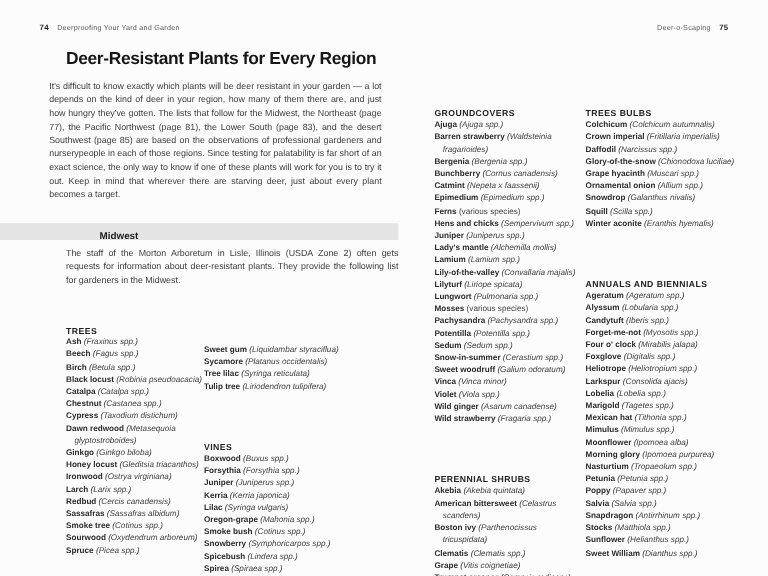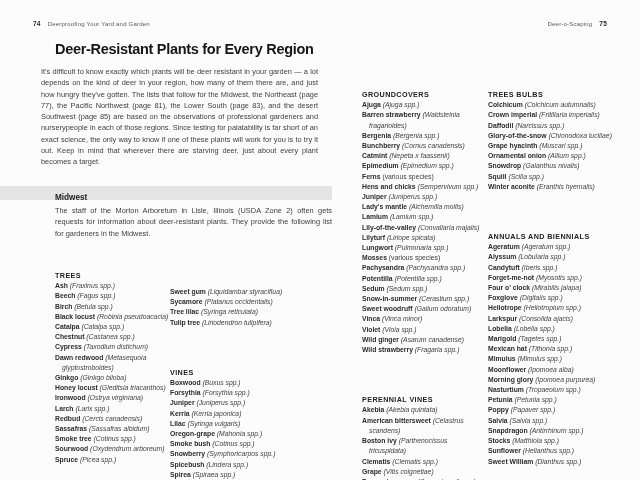--- a/index.html
+++ b/index.html
@@ -24,21 +24,21 @@
   }
   .intro {
     position:absolute; left:41px; top:66px; width:277px; margin:0;
     font-size:7.4px; line-height:11.25px; text-align:justify; color:#3d3d3d;
   }
   .section-bar {
     position:absolute; left:0; top:186px; width:332px; height:14px;
     background:var(--bar-color, #e4e4e4);
   }
   .section-heading {
-    display:inline-block; margin-left:55px;
+    display:inline-block; margin-left:83px;
     font-size:8.2px; font-weight:bold; line-height:14px; color:#1c1c1c;
   }
   .section-intro {
     position:absolute; left:55px; top:205px; width:277px; margin:0;
     font-size:7.4px; line-height:11.25px; text-align:justify; color:#3d3d3d;
   }
 
   .col { position:absolute; }
   .col-a { left:55px;  top:231px; width:126px; }
   .col-b { left:170px; top:247px; width:113px; }
@@ -157,21 +157,21 @@
           <div class="plant-item"><span class="plant-name">Sedum</span><span class="plant-latin"> (Sedum spp.)</span></div>
           <div class="plant-item"><span class="plant-name">Snow-in-summer</span><span class="plant-latin"> (Cerastium spp.)</span></div>
           <div class="plant-item"><span class="plant-name">Sweet woodruff</span><span class="plant-latin"> (Galium odoratum)</span></div>
           <div class="plant-item"><span class="plant-name">Vinca</span><span class="plant-latin"> (Vinca minor)</span></div>
           <div class="plant-item"><span class="plant-name">Violet</span><span class="plant-latin"> (Viola spp.)</span></div>
           <div class="plant-item"><span class="plant-name">Wild ginger</span><span class="plant-latin"> (Asarum canadense)</span></div>
           <div class="plant-item"><span class="plant-name">Wild strawberry</span><span class="plant-latin"> (Fragaria spp.)</span></div>
         </div>
     </div>
     <div class="group">
-      <div class="group-heading">PERENNIAL VINES</div>
+      <div class="group-heading">PERENNIAL SHRUBS</div>
       <div>
           <div class="plant-item"><span class="plant-name">Akebia</span><span class="plant-latin"> (Akebia quintata)</span></div>
           <div class="plant-item"><span class="plant-name">American bittersweet</span><span class="plant-latin"> (Celastrus scandens)</span></div>
           <div class="plant-item"><span class="plant-name">Boston ivy</span><span class="plant-latin"> (Parthenocissus tricuspidata)</span></div>
           <div class="plant-item"><span class="plant-name">Clematis</span><span class="plant-latin"> (Clematis spp.)</span></div>
           <div class="plant-item"><span class="plant-name">Grape</span><span class="plant-latin"> (Vitis coignetiae)</span></div>
           <div class="plant-item"><span class="plant-name">Trumpet creeper</span><span class="plant-latin"> (Campsis radicans)</span></div>
           <div class="plant-item"><span class="plant-name">Virginia creeper</span><span class="plant-latin"> (Parthenocissus quinquefolia)</span></div>
           <div class="plant-item"><span class="plant-name">Wisteria</span><span class="plant-latin"> (Wisteria sinensis)</span></div>
         </div>

